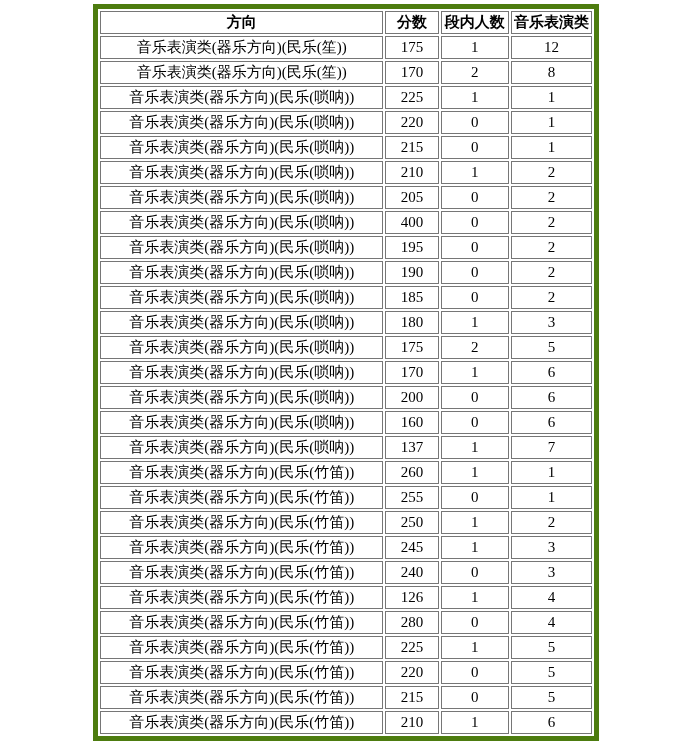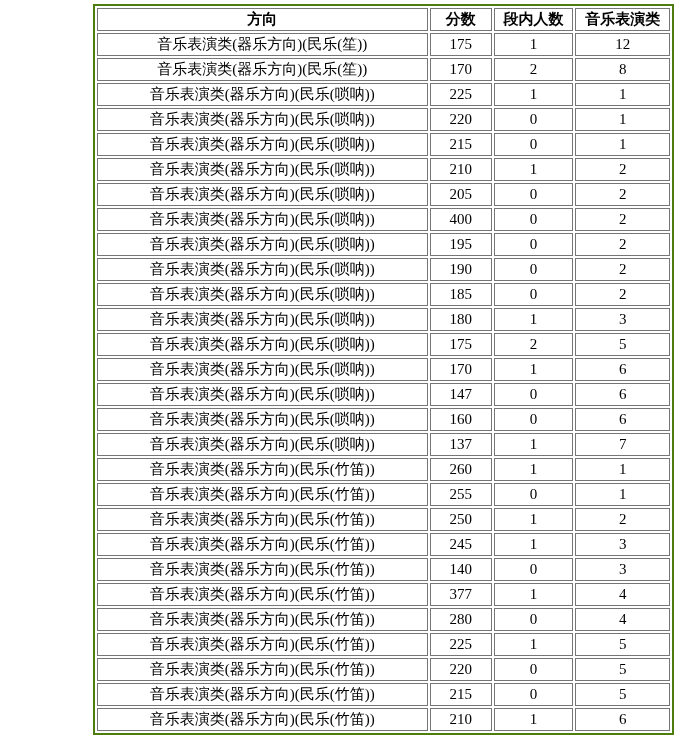--- a/index.html
+++ b/index.html
@@ -8,25 +8,25 @@
     width: 700px;
     height: 745px;
     background: #ffffff;
     overflow: hidden;
     font-family: "Liberation Serif", "DejaVu Serif", serif;
   }
   table.score-table {
     position: absolute;
     left: 93px;
     top: 4px;
-    width: 581px;
+    width: 506px;
     table-layout: fixed;
     border-collapse: separate;
     border-spacing: 2px;
-    border: 2px solid #4d7c0f;
+    border: 5px solid #4d7c0f;
   }
   table.score-table th,
   table.score-table td {
     border: 1px solid #767676;
     text-align: center;
     vertical-align: middle;
     font-size: 15px;
     color: #000000;
     height: 21px;
     line-height: 21px;
@@ -140,21 +140,21 @@
         <td>5</td>
       </tr>
       <tr>
         <td>音乐表演类(器乐方向)(民乐(唢呐))</td>
         <td>170</td>
         <td>1</td>
         <td>6</td>
       </tr>
       <tr>
         <td>音乐表演类(器乐方向)(民乐(唢呐))</td>
-        <td>147</td>
+        <td>200</td>
         <td>0</td>
         <td>6</td>
       </tr>
       <tr>
         <td>音乐表演类(器乐方向)(民乐(唢呐))</td>
         <td>160</td>
         <td>0</td>
         <td>6</td>
       </tr>
       <tr>
@@ -182,27 +182,27 @@
         <td>2</td>
       </tr>
       <tr>
         <td>音乐表演类(器乐方向)(民乐(竹笛))</td>
         <td>245</td>
         <td>1</td>
         <td>3</td>
       </tr>
       <tr>
         <td>音乐表演类(器乐方向)(民乐(竹笛))</td>
-        <td>140</td>
+        <td>240</td>
         <td>0</td>
         <td>3</td>
       </tr>
       <tr>
         <td>音乐表演类(器乐方向)(民乐(竹笛))</td>
-        <td>377</td>
+        <td>126</td>
         <td>1</td>
         <td>4</td>
       </tr>
       <tr>
         <td>音乐表演类(器乐方向)(民乐(竹笛))</td>
         <td>280</td>
         <td>0</td>
         <td>4</td>
       </tr>
       <tr>

